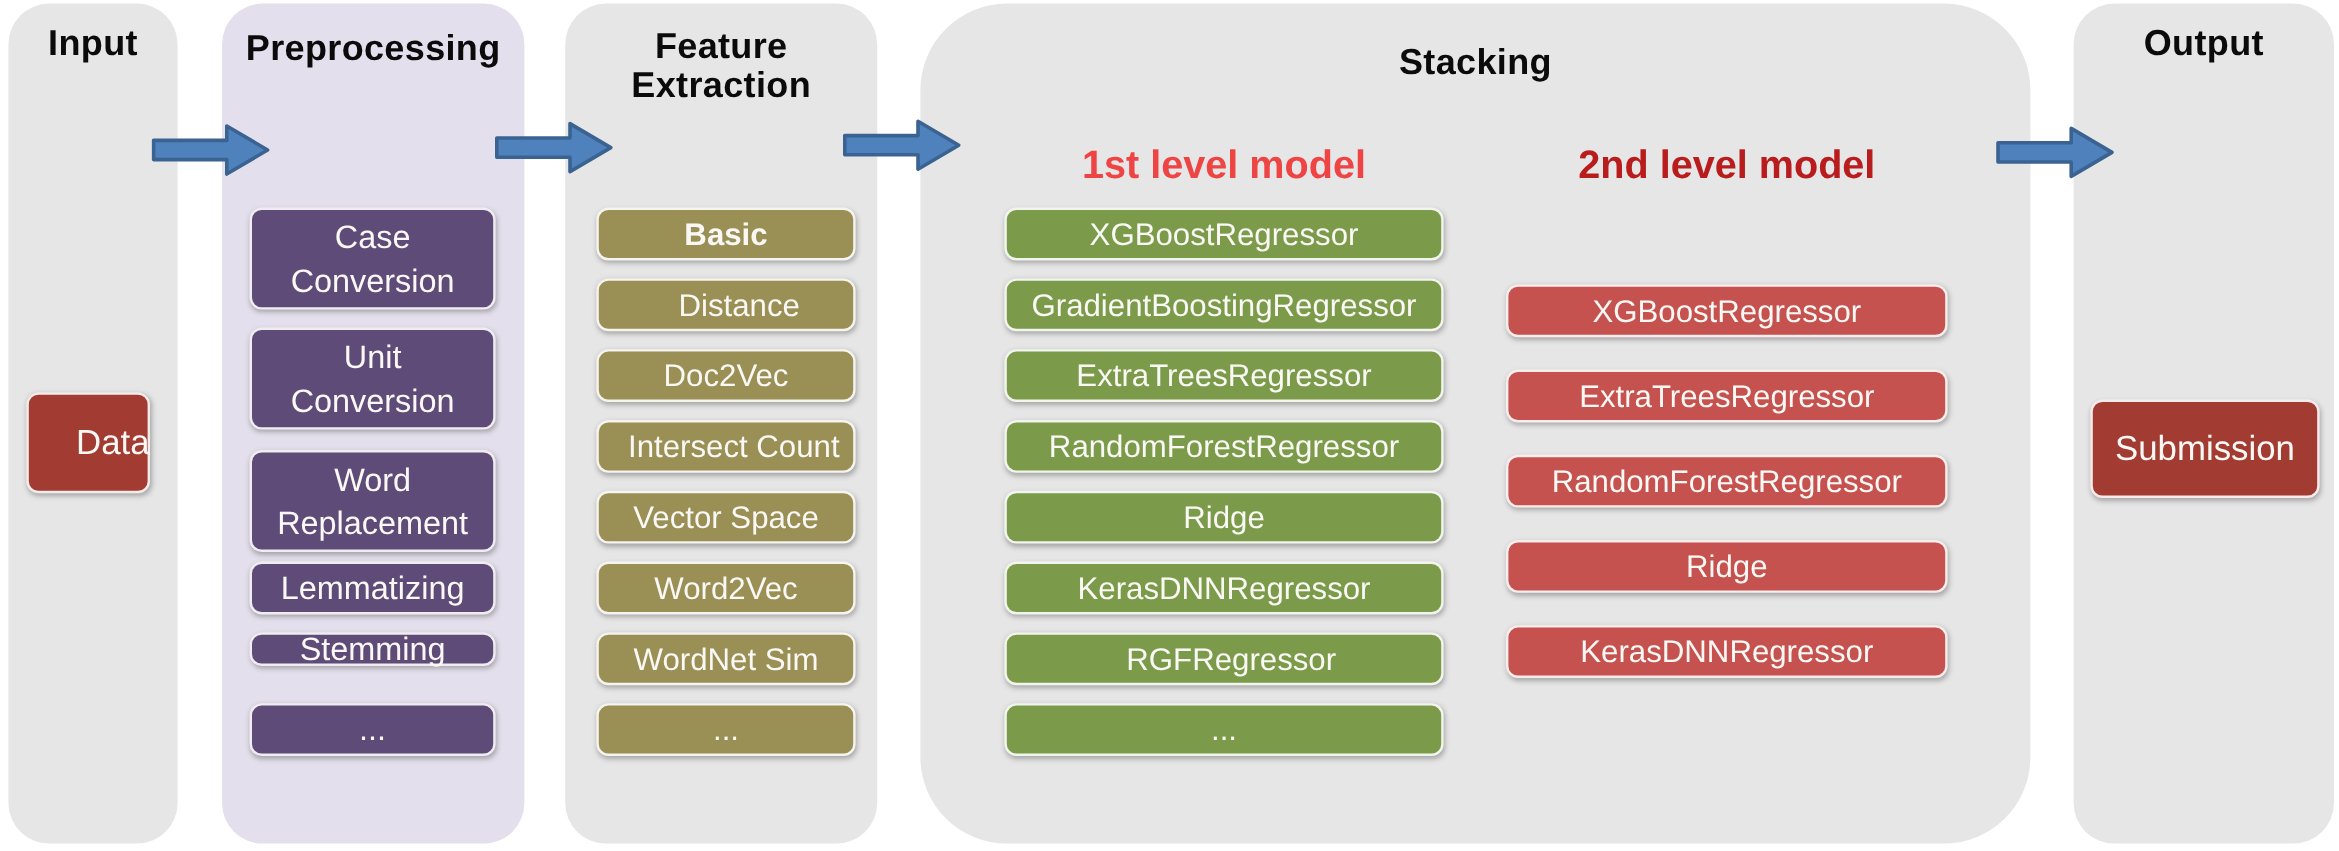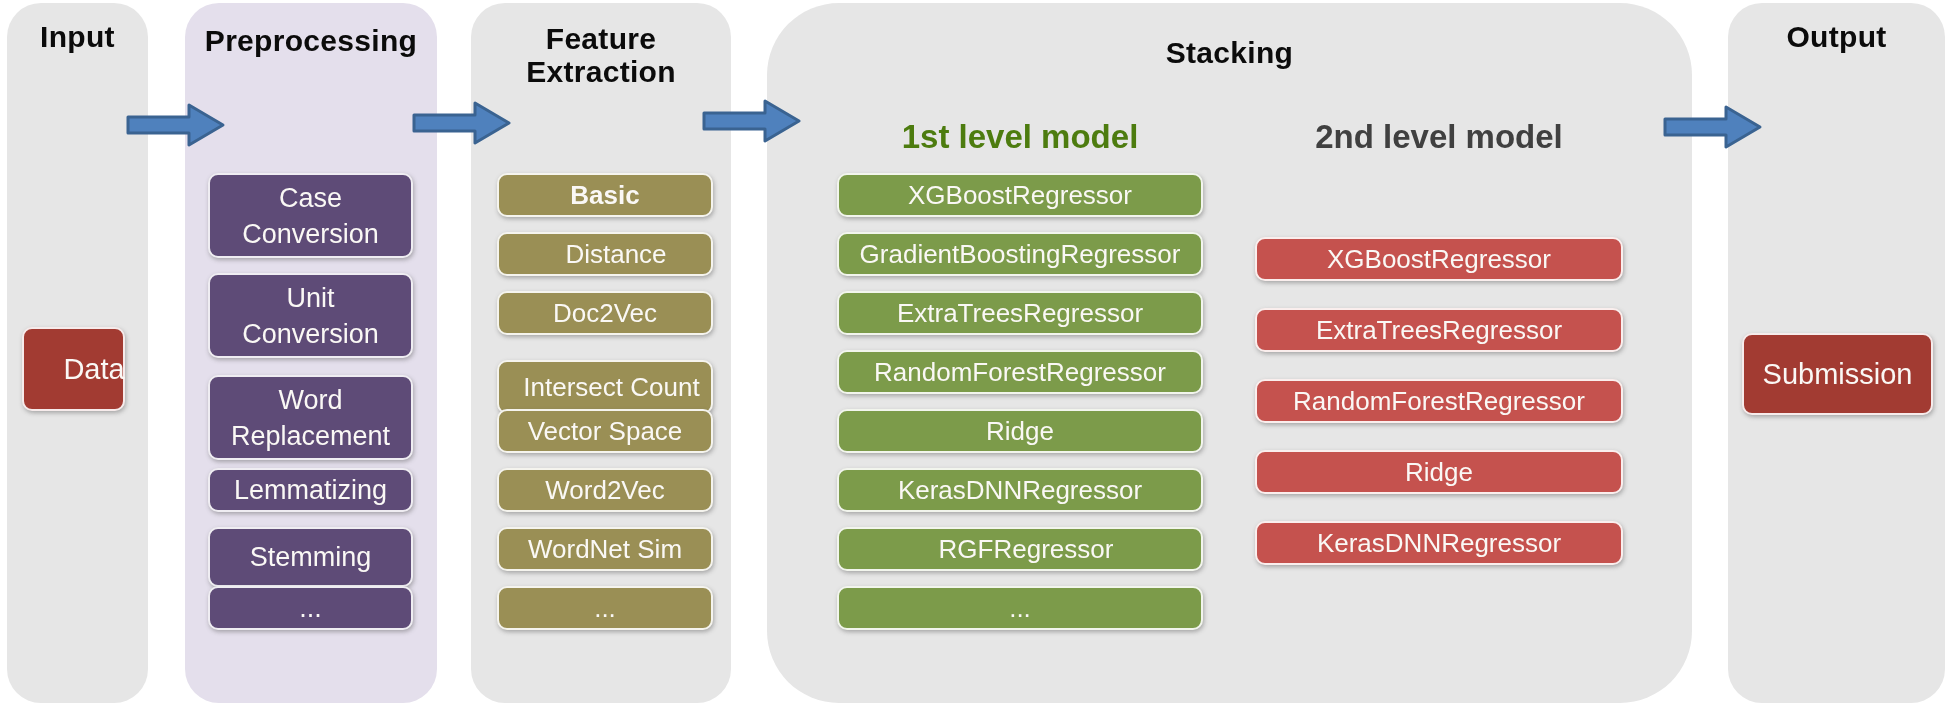--- a/index.html
+++ b/index.html
@@ -29,22 +29,22 @@
     color: #0b0b0b;
     letter-spacing: 0.3px;
   }
   .level-heading {
     position: absolute;
     text-align: center;
     font-weight: bold;
     font-size: 33px;
     line-height: 34px;
   }
-  .level-heading.green { color: #4d7c0f; }
-  .level-heading.red   { color: #404040; }
+  .level-heading.green { color: #ef4444; }
+  .level-heading.red   { color: #b91c1c; }
   .box {
     position: absolute;
     box-sizing: border-box;
     display: flex;
     align-items: center;
     justify-content: center;
     text-align: center;
     color: #faf8f5;
     font-size: 26px;
     line-height: 31px;
@@ -71,29 +71,29 @@
 
   <div class="panel lavender" style="left:185px; width:252px;"></div>
   <div class="panel-title" style="left:185px; top:24px; width:252px;">Preprocessing</div>
   <div class="box purple" style="left:208px; top:173px; width:205px; height:85px;">Case
 Conversion</div>
   <div class="box purple" style="left:208px; top:273px; width:205px; height:85px;">Unit
 Conversion</div>
   <div class="box purple" style="left:208px; top:468px; width:205px; height:44px;">Lemmatizing</div>
   <div class="box purple" style="left:208px; top:375px; width:205px; height:85px;">Word
 Replacement</div>
-  <div class="box purple" style="left:208px; top:527px; width:205px; height:60px;">Stemming</div>
+  <div class="box purple" style="left:208px; top:527px; width:205px; height:28px;">Stemming</div>
   <div class="box purple" style="left:208px; top:586px; width:205px; height:44px;">...</div>
 
   <div class="panel" style="left:471px; width:260px;"></div>
   <div class="panel-title" style="left:511px; top:22px; width:180px;">Feature Extraction</div>
   <div class="box olive" style="left:497px; top:173px; width:216px; height:44px;font-weight:bold;">Basic</div>
   <div class="box olive" style="left:497px; top:232px; width:216px; height:44px;padding-left:22px;">Distance</div>
   <div class="box olive" style="left:497px; top:291px; width:216px; height:44px;">Doc2Vec</div>
-  <div class="box olive" style="left:497px; top:360px; width:216px; height:54px;padding-left:13px;">Intersect Count</div>
+  <div class="box olive" style="left:497px; top:350px; width:216px; height:44px;padding-left:13px;">Intersect Count</div>
   <div class="box olive" style="left:497px; top:409px; width:216px; height:44px;">Vector Space</div>
   <div class="box olive" style="left:497px; top:468px; width:216px; height:44px;">Word2Vec</div>
   <div class="box olive" style="left:497px; top:527px; width:216px; height:44px;">WordNet Sim</div>
   <div class="box olive" style="left:497px; top:586px; width:216px; height:44px;">...</div>
 
   <div class="panel biground" style="left:767px; width:925px;"></div>
   <div class="panel-title" style="left:767px; top:36px; width:925px;">Stacking</div>
 
   <div class="level-heading green" style="left:837px; top:120px; width:366px;">1st level model</div>
   <div class="box green" style="left:837px; top:173px; width:366px; height:44px;">XGBoostRegressor</div>

